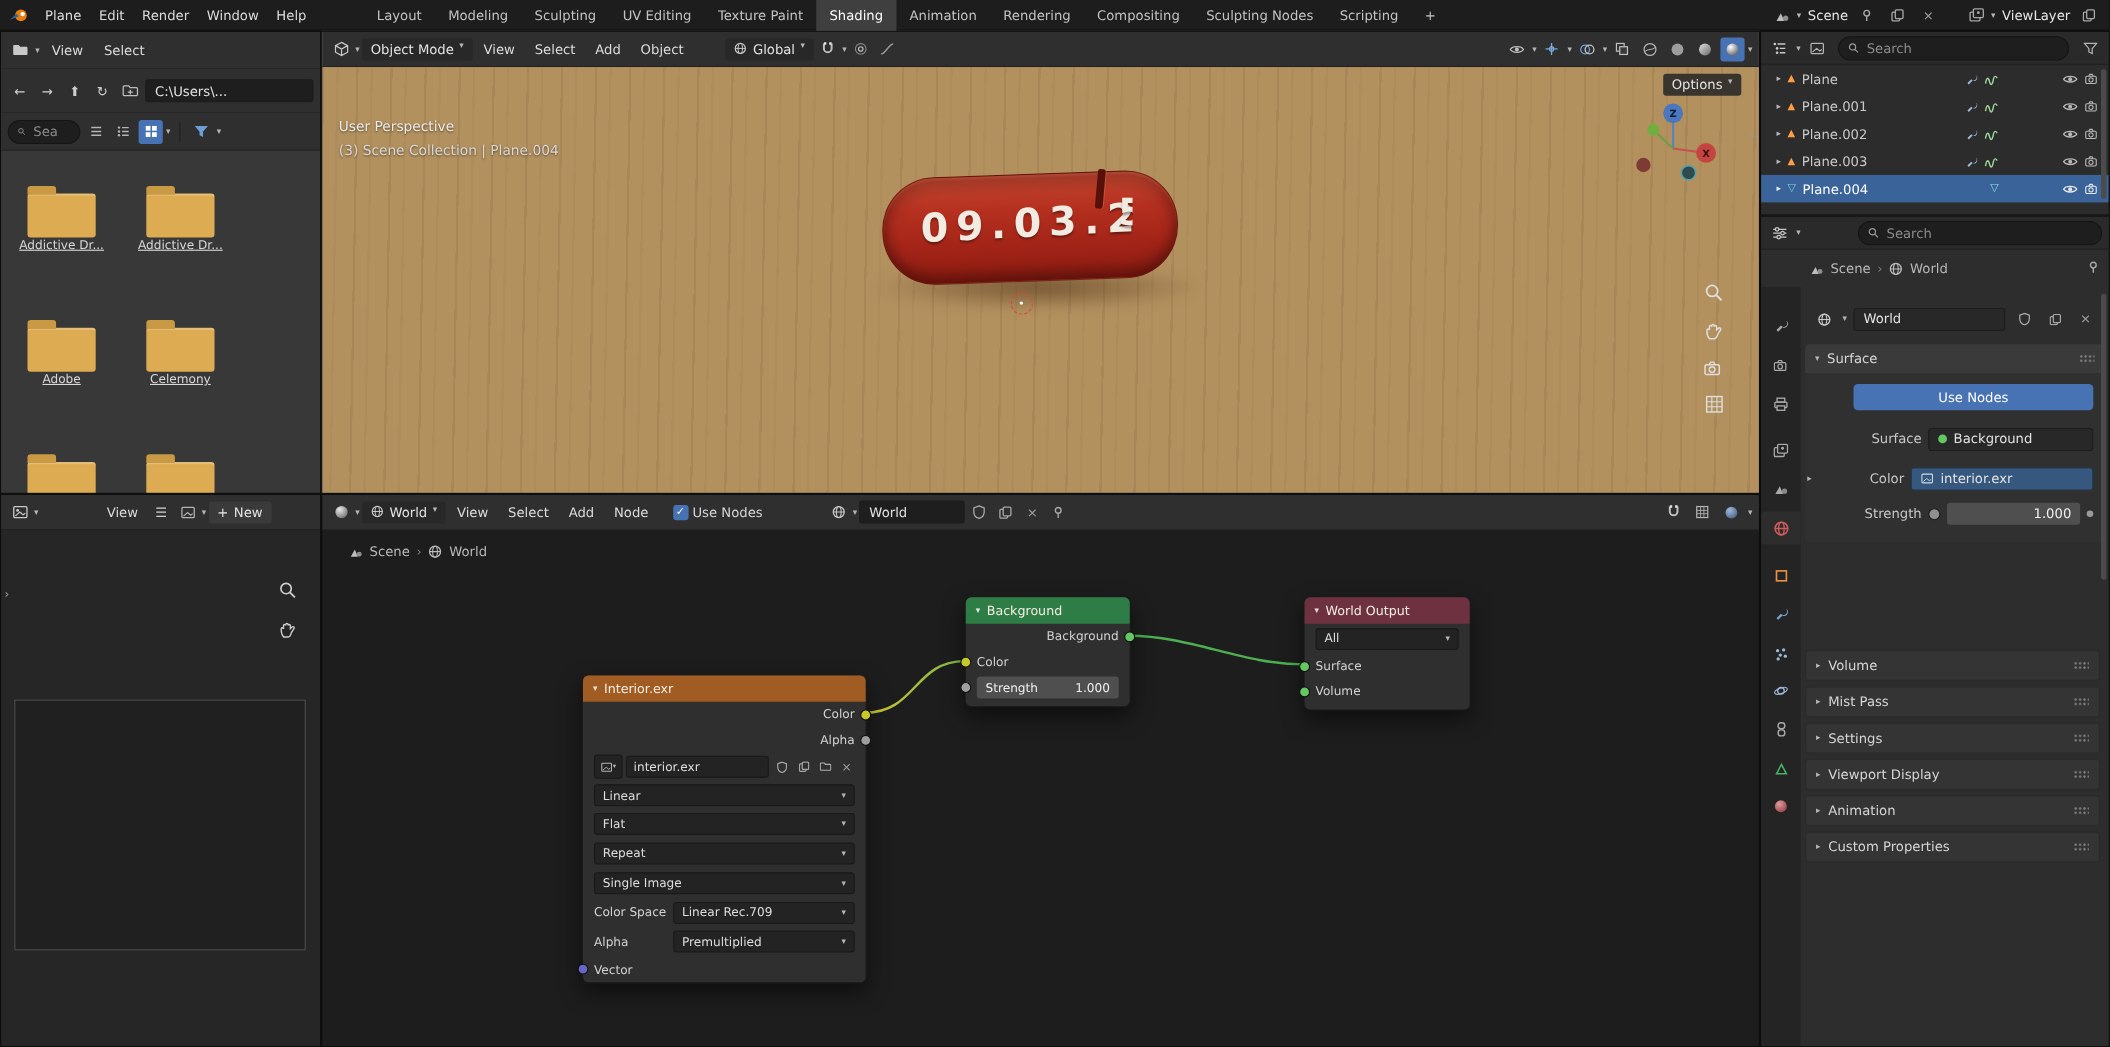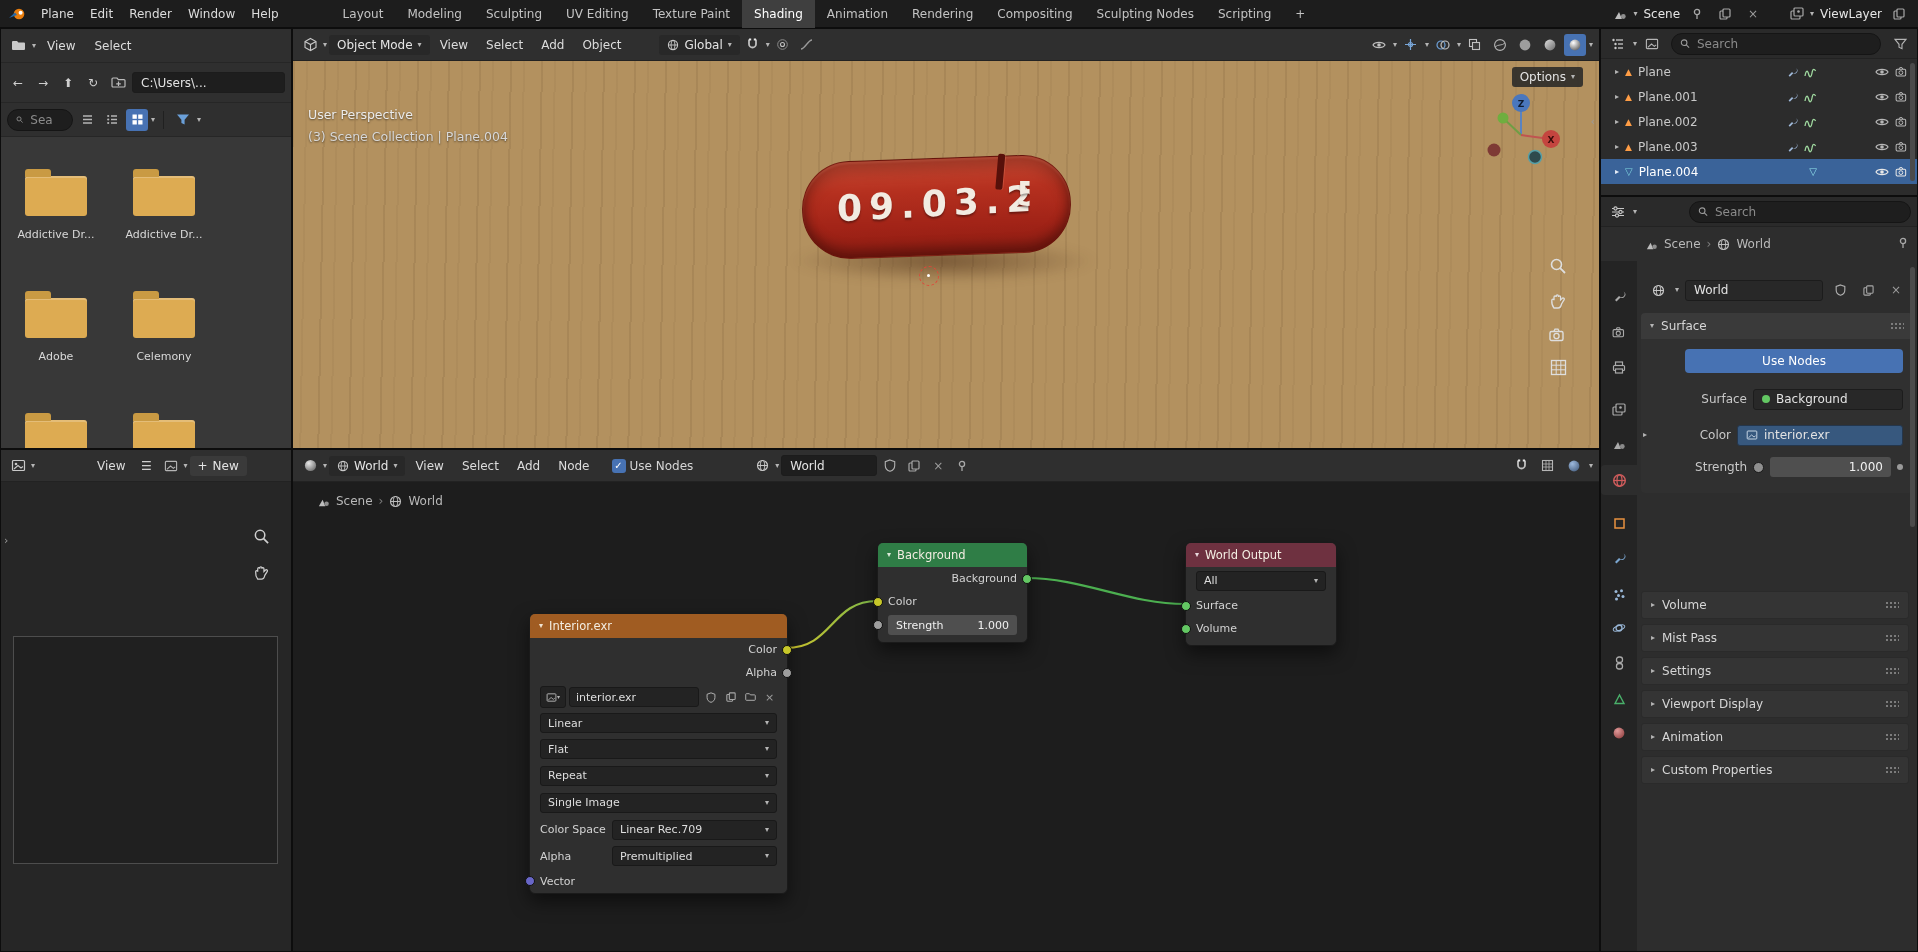--- a/index.html
+++ b/index.html
@@ -3,39 +3,39 @@
 <meta charset="utf-8">
 <style>
   html,body{margin:0;padding:0;background:#0c0c0c;}
   body{font-family:"DejaVu Sans","Liberation Sans",sans-serif;font-size:12px;color:#d6d6d6;}
   #app{position:relative;width:1918px;height:952px;overflow:hidden;background:#0f0f0f;}
   .abs{position:absolute;}
   .panel{position:absolute;overflow:hidden;box-sizing:border-box;border:1px solid #0d0d0d;}
   .hdr{display:flex;align-items:center;height:32px;background:#2f2f2f;padding:0 6px;gap:2px;border-bottom:1px solid #222;box-sizing:border-box;}
   .menu{padding:3px 8px;border-radius:3px;color:#dcdcdc;white-space:nowrap;}
   .arr{font-size:8px;color:#b5b5b5;line-height:1;}
-  .dd{display:inline-flex;align-items:center;gap:5px;background:#282828;border-radius:3px;padding:3px 8px;color:#e4e4e4;white-space:nowrap;}
+  .dd{display:inline-flex;gap:5px;background:#282828;border-radius:3px;padding:3px 8px;color:#e4e4e4;white-space:nowrap;}
   .iconbtn{width:22px;height:22px;display:inline-flex;align-items:center;justify-content:center;border-radius:3px;color:#cfcfcf;flex:none;}
   .sep{width:1px;height:18px;background:#202020;margin:0 5px;flex:none;}
   .search{display:flex;align-items:center;gap:5px;background:#1e1e1e;border:1px solid #151515;border-radius:11px;height:22px;padding:0 8px;box-sizing:border-box;}
   .search input{background:transparent;border:none;outline:none;color:#ef4444;font:inherit;width:100%;}
   .search input::placeholder{color:#8b8b8b;}
   svg.ic{display:block;}
   
   .topbar{left:0;top:0;width:1918px;height:28px;background:#1d1d1d;display:flex;align-items:center;padding:0 8px;box-sizing:border-box;border-bottom:1px solid #0d0d0d;}
   .tab{display:flex;align-items:center;height:28px;padding:4px 12px;color:#c3c3c3;white-space:nowrap;}
   .tab.active{background:#3f3f3f;color:#fff;border-radius:5px 5px 0 0;}
   
   .fb{left:0;top:28px;width:292px;height:421px;background:#383838;}
   .fb-row{display:flex;align-items:center;height:34px;background:#2f2f2f;padding:0 6px;gap:3px;border-bottom:1px solid #262626;box-sizing:border-box;}
   .folder{width:62px;height:40px;background:#ddab52;border-radius:3px;position:relative;box-shadow:inset 0 2px 0 rgba(255,255,255,.22);}
   .folder:before{content:"";position:absolute;top:-7px;left:0;width:26px;height:8px;background:#c99a43;border-radius:3px 3px 0 0;}
   .fcell{position:absolute;width:90px;text-align:center;color:#d8d8d8;font-size:11px;}
   .fcell .folder{margin:0 auto;}
-  .flabel{margin-top:12px;white-space:nowrap;overflow:hidden;text-overflow:ellipsis;}
+  .flabel{margin-top:0;white-space:nowrap;overflow:hidden;text-overflow:ellipsis;text-decoration:underline;}
   
   .vp{left:292px;top:28px;width:1308px;height:421px;background:#6b6b6b;}
   .wood{position:absolute;left:0;top:32px;right:0;bottom:0;
     background:
       radial-gradient(ellipse at 58% 50%, rgba(255,232,185,.22), transparent 62%),
       radial-gradient(ellipse at 8% 100%, rgba(60,35,15,.35), transparent 55%),
       linear-gradient(180deg,#8d7050 0%,#a7865e 22%,#bd9a6c 48%,#c5a374 68%,#b2906а 100%);
     background-color:#b3915f;}
   .wood:after{content:"";position:absolute;inset:0;
     background:repeating-linear-gradient(91deg, rgba(70,45,20,.10) 0 2px, transparent 2px 13px, rgba(70,45,20,.05) 13px 15px, transparent 15px 31px);}

